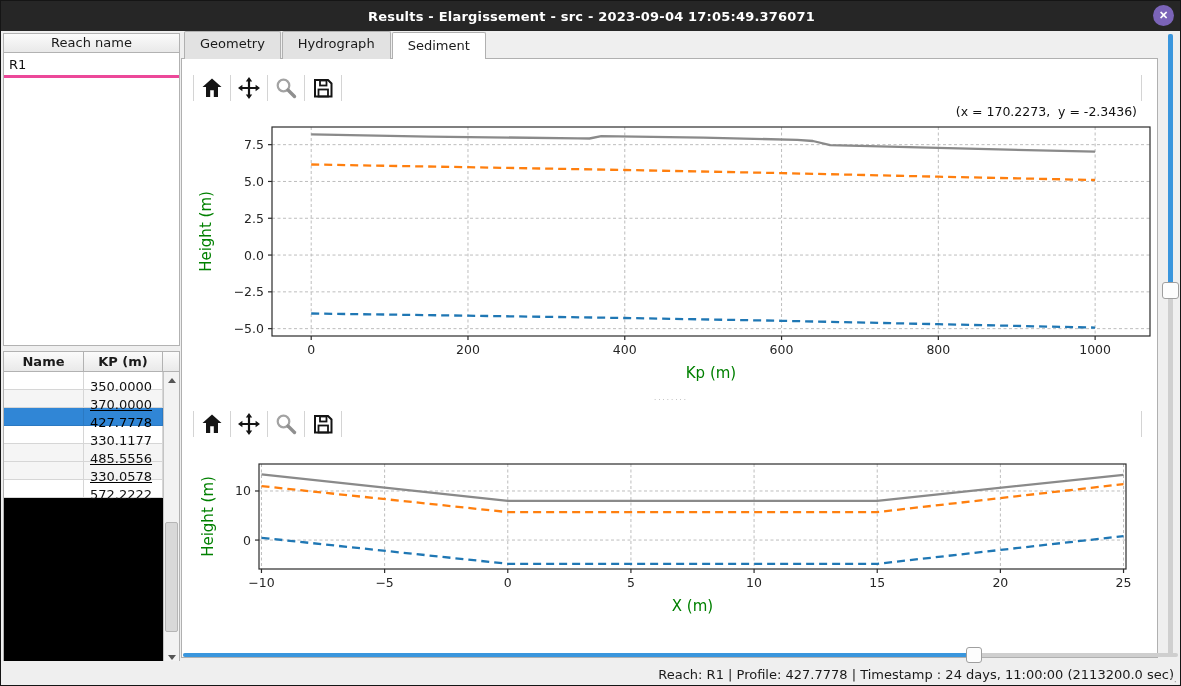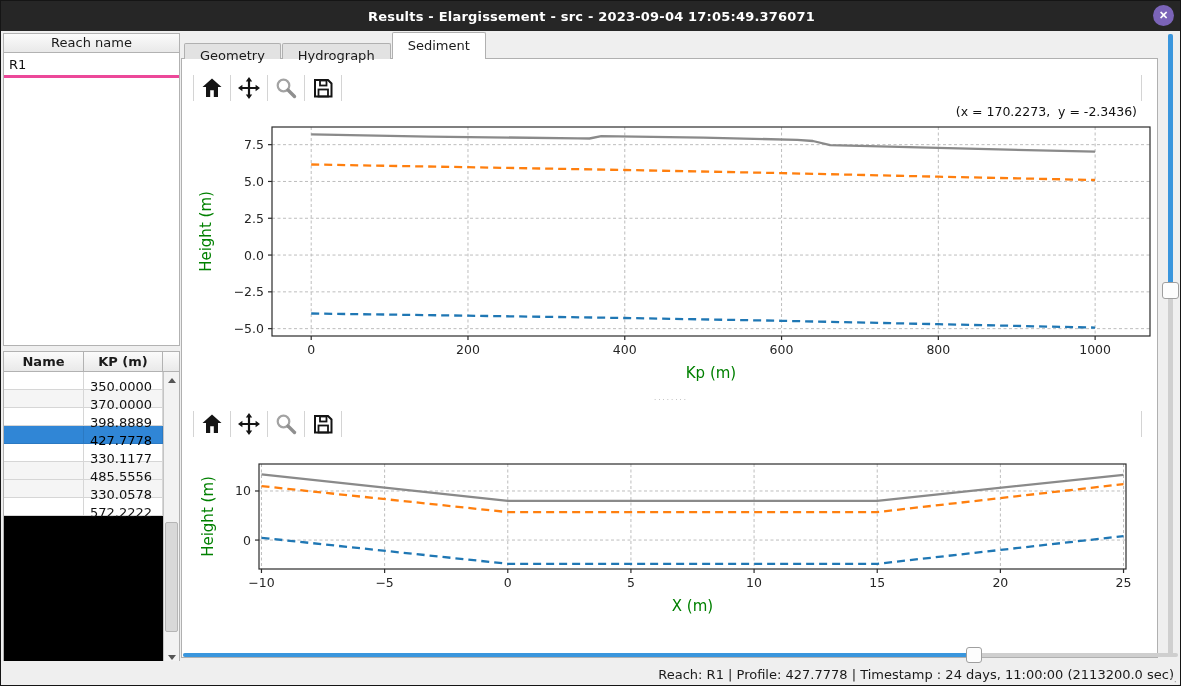--- a/index.html
+++ b/index.html
@@ -26,41 +26,41 @@
 
   .kp-table { position:absolute; left:2px; top:350px; width:177px; height:315px; background:#000000;
               border:1px solid #b2b2b2; }
   .kp-head { display:flex; height:20px; background:linear-gradient(#fbfbfb,#e9e9e9);
              border-bottom:1px solid #b2b2b2; }
   .kp-head .hcell { font-size:13px; font-weight:bold; color:#1a1a1a; text-align:center; line-height:19px; }
   .hcell.name { width:80px; border-right:1px solid #b2b2b2; }
   .hcell.kp   { width:79px; border-right:1px solid #b2b2b2; }
   .kp-body { position:absolute; left:0; top:20px; width:159px; height:293px; overflow:hidden; }
   .trow { display:flex; height:18px; background:#fff; }
-  .trow.alt { background:#f5f5f5; }
+  .trow.alt { background:#f5f5f5;text-decoration:underline; }
   .trow.selected { background:#3086d6; }
   .trow.selected .tcell { border-color:#2b79c2; color:#000; }
   .tcell { font-size:13px; color:#111; border-right:1px solid #d6d6d6; border-bottom:1px solid #d6d6d6;
            line-height:29px; }
   .tcell.name { width:80px; }
   .tcell.kp { width:79px; padding-left:6px; }
 
   
   .tscroll { position:absolute; right:0; top:20px; width:16px; height:293px; background:#f2f2f2;
              border-left:1px solid #c4c4c4; }
   .arr { position:absolute; left:0; width:15px; height:16px; display:flex; align-items:center; justify-content:center; }
   .arr-up { top:0; } .arr-down { bottom:0; }
   .tri-up { width:0; height:0; border-left:4px solid transparent; border-right:4px solid transparent; border-bottom:5px solid #555; }
   .tri-down { width:0; height:0; border-left:4px solid transparent; border-right:4px solid transparent; border-top:5px solid #555; }
   .tthumb { position:absolute; left:1px; top:150px; width:13px; height:110px; background:#d8d8d8;
             border:1px solid #b5b5b5; border-radius:2px; }
 
   
   .tabbar { position:absolute; left:183px; top:31px; display:flex; align-items:flex-end; height:27px; z-index:3; }
-  .tab { background:#e2e2e2; border:1px solid #b0b0b0; border-bottom:none; height:16px;
+  .tab { background:#e2e2e2; border:1px solid #b0b0b0; border-bottom:none; height:28px;
          font-size:13px; color:#1a1a1a; padding:0 15px; line-height:23px; margin-right:1px;
          border-radius:2px 2px 0 0; cursor:pointer; }
   .tab.active { background:#ffffff; height:27px; line-height:26px; position:relative; z-index:4; }
 
   .main-panel { position:absolute; left:180px; top:57px; width:977px; height:600px; background:#ffffff;
                 border:1px solid #b0b0b0; z-index:1; }
 
   
   .mpl-toolbar { position:absolute; left:192px; height:34px; display:flex; align-items:center; z-index:2; }
   .tbtn { width:36px; height:30px; background:transparent; border:none; display:flex; align-items:center;
@@ -117,24 +117,20 @@
     <div class="hcell kp">KP (m)</div>
   </div>
   <div class="kp-body" id="kp-rows">
       <div class="trow">
         <div class="tcell name"></div>
         <div class="tcell kp">350.0000</div>
       </div>
       <div class="trow alt">
         <div class="tcell name"></div>
         <div class="tcell kp">370.0000</div>
-      </div>
-      <div class="trow">
-        <div class="tcell name"></div>
-        <div class="tcell kp">398.8889</div>
       </div>
       <div class="trow selected">
         <div class="tcell name"></div>
         <div class="tcell kp">427.7778</div>
       </div>
       <div class="trow">
         <div class="tcell name"></div>
         <div class="tcell kp">330.1177</div>
       </div>
       <div class="trow alt">

